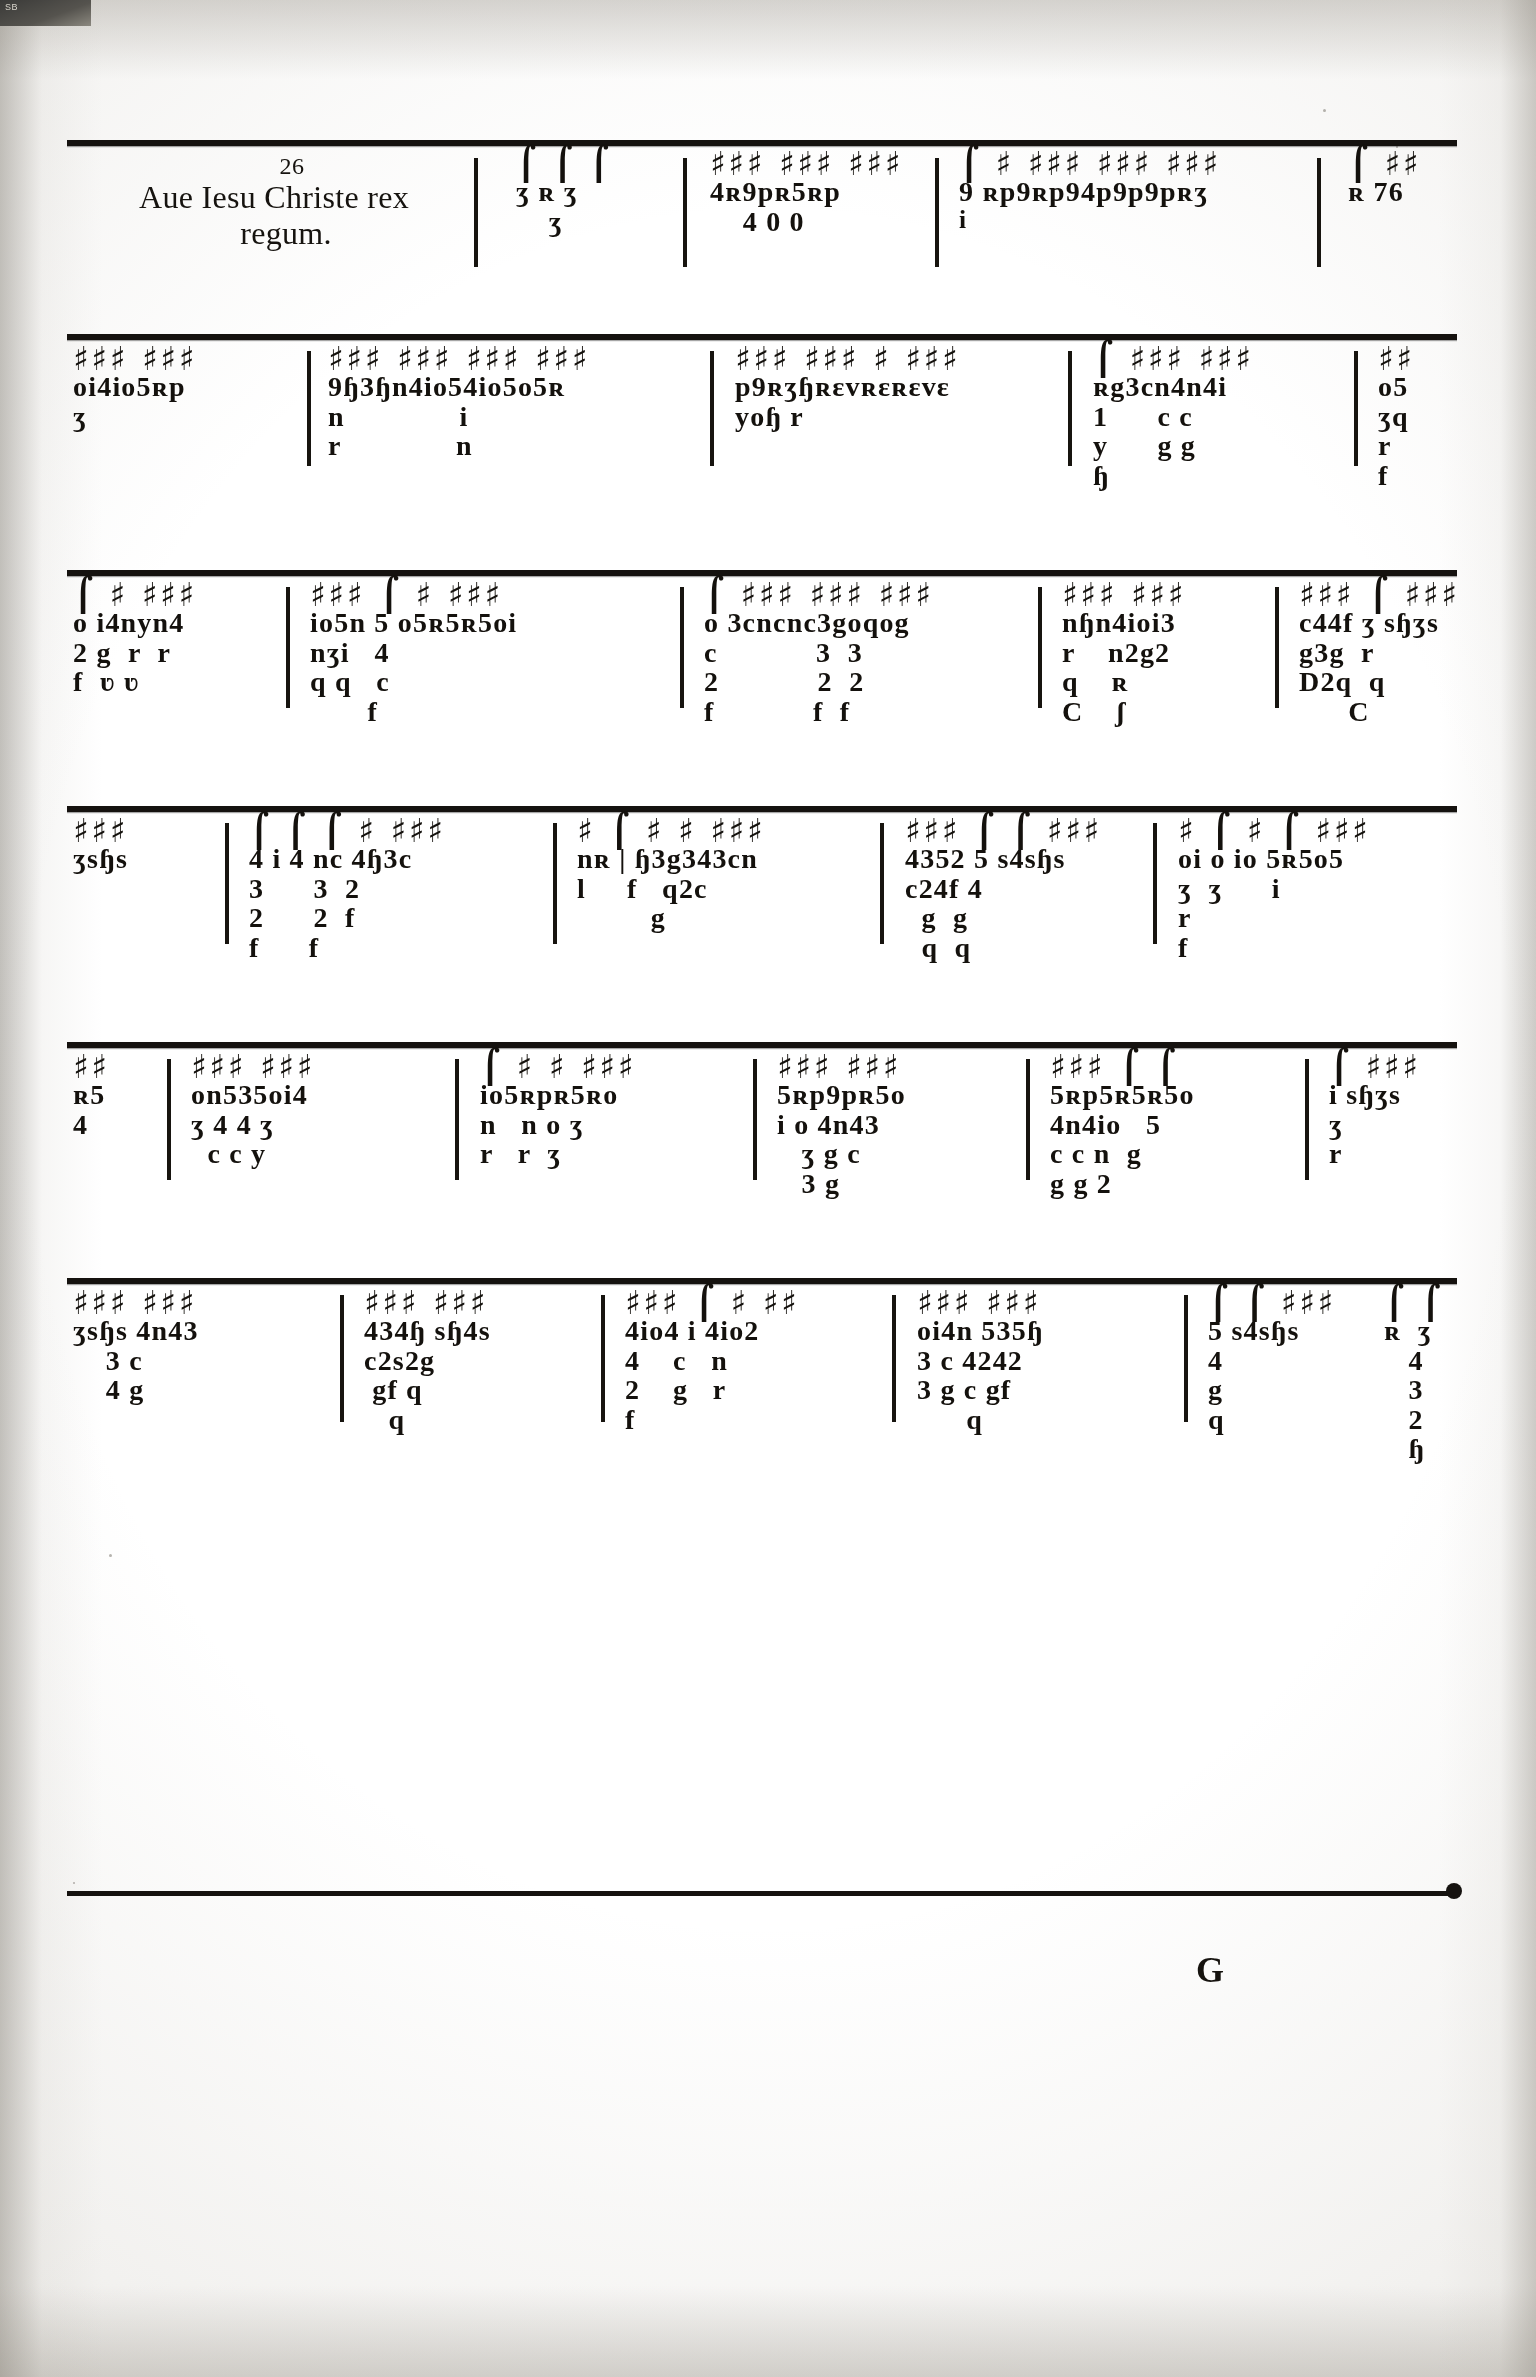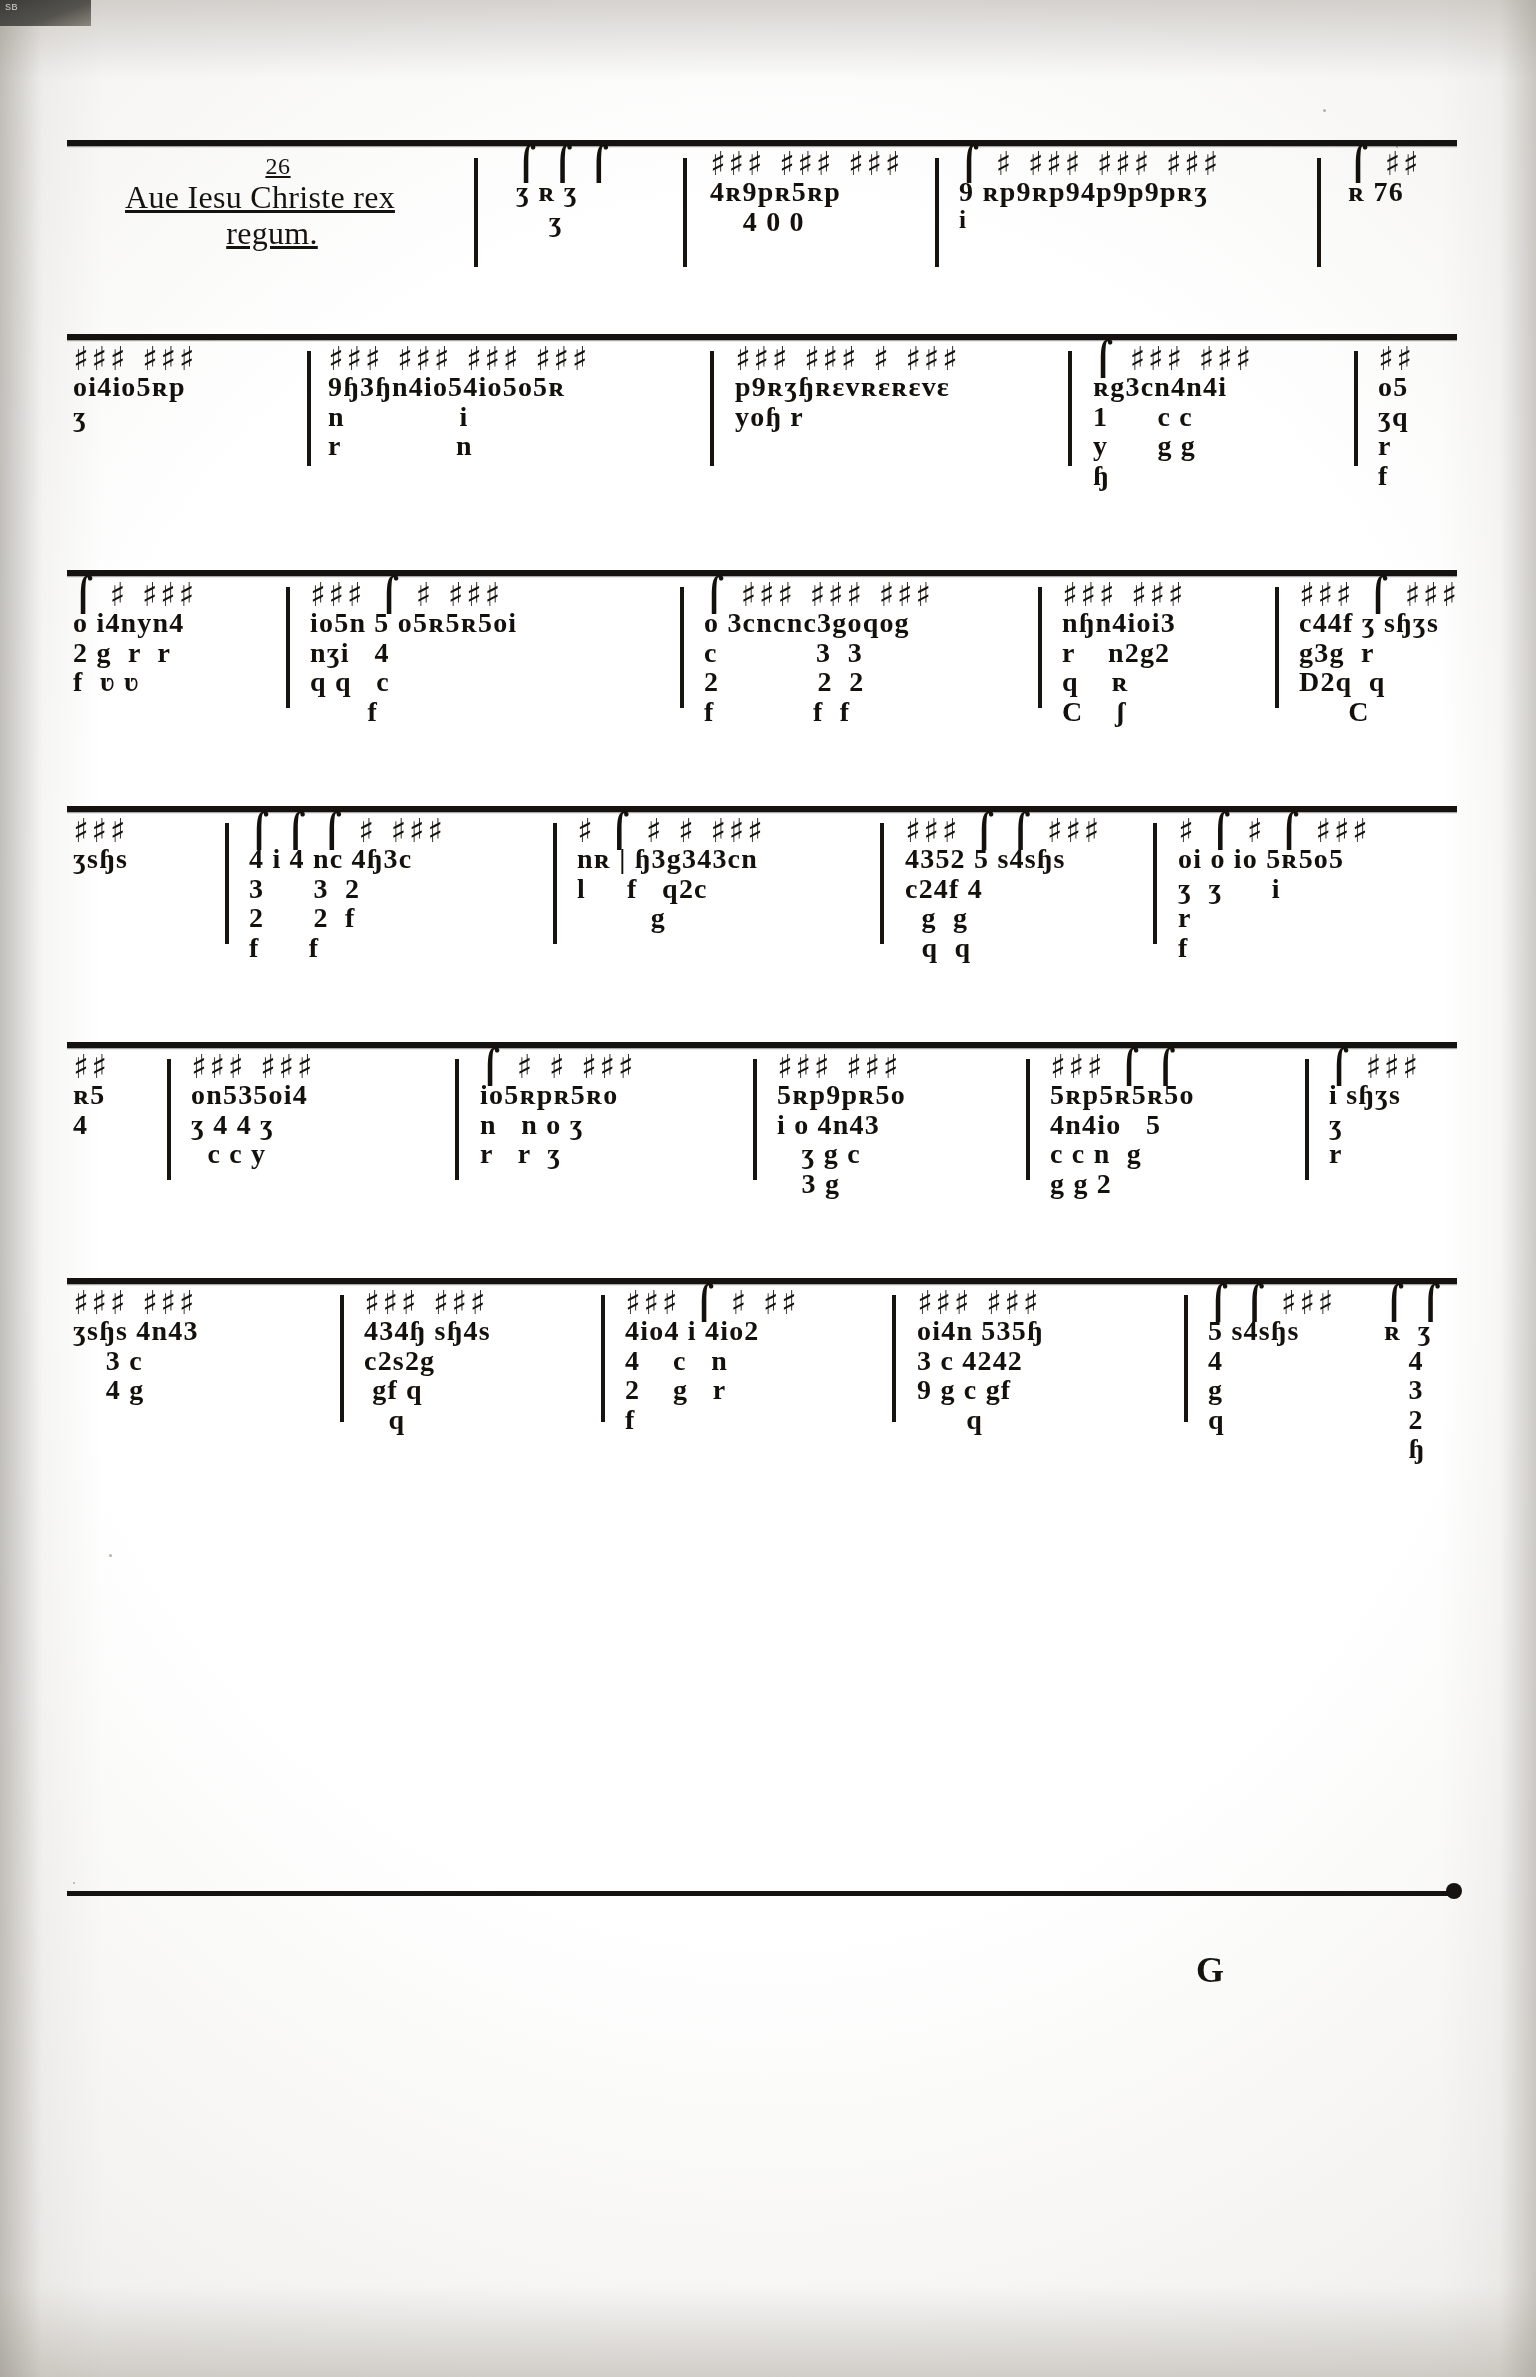--- a/index.html
+++ b/index.html
@@ -45,26 +45,25 @@
   
   .content {
     position: absolute;
     left: 67px;
     top: 140px;
     width: 1396px;
   }
 
   .title-block {
     position: absolute;
-    left: 5px;
+    left: 19px;
     top: 13.4px;
     width: 376px;
     text-align: center;
     color: #16130f;
-    text-decoration: underline;
   }
   .folio-num {
     font-size: 24px;
     text-align: center;
     margin-left: 36px;
     letter-spacing: 0.6px;
   }
   .title-line {
     font-size: 32px;
     line-height: 1.12;
@@ -434,21 +433,21 @@
         <div class="tab-line">2    g   r</div>
         <div class="tab-line">f</div>
       </div>
 
       <div class="bar" style="left:825px;top:17px;height:127px;"></div>
 
       <div class="chunk" style="left:850px; top:12px;">
         <div class="combs">♯♯♯ ♯♯♯</div>
         <div class="tab-line">oi4n 535ɧ</div>
         <div class="tab-line">3 c 4242</div>
-        <div class="tab-line">9 g c gf</div>
+        <div class="tab-line">3 g c gf</div>
         <div class="tab-line">      q</div>
       </div>
 
       <div class="bar" style="left:1117px;top:17px;height:127px;"></div>
 
       <div class="chunk" style="left:1141px; top:12px;">
         <div class="combs">⌠ ⌠ ♯♯♯</div>
         <div class="tab-line">5 s4sɧs</div>
         <div class="tab-line">4</div>
         <div class="tab-line">g</div>

